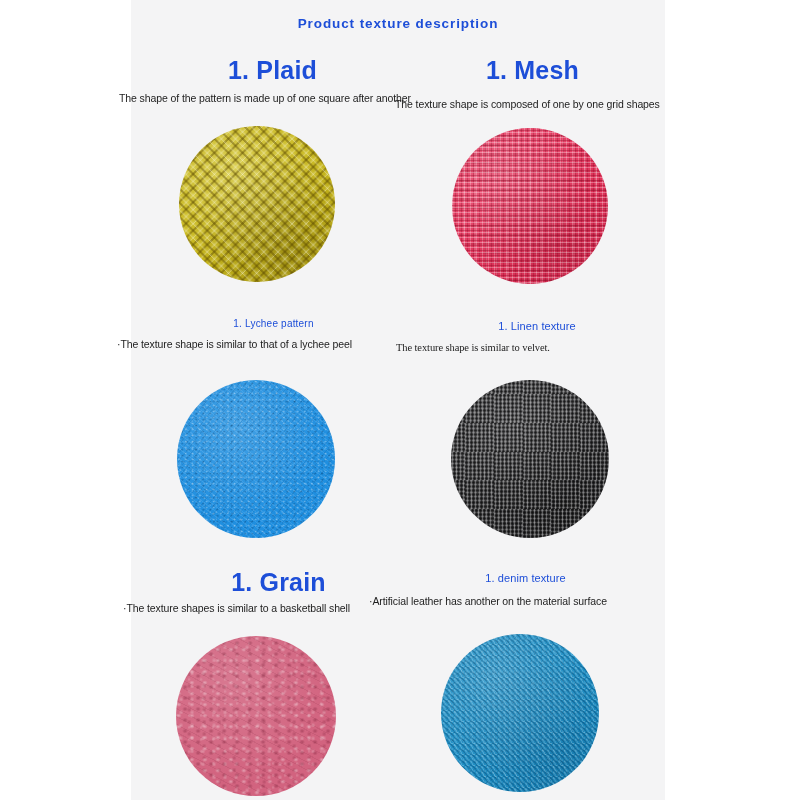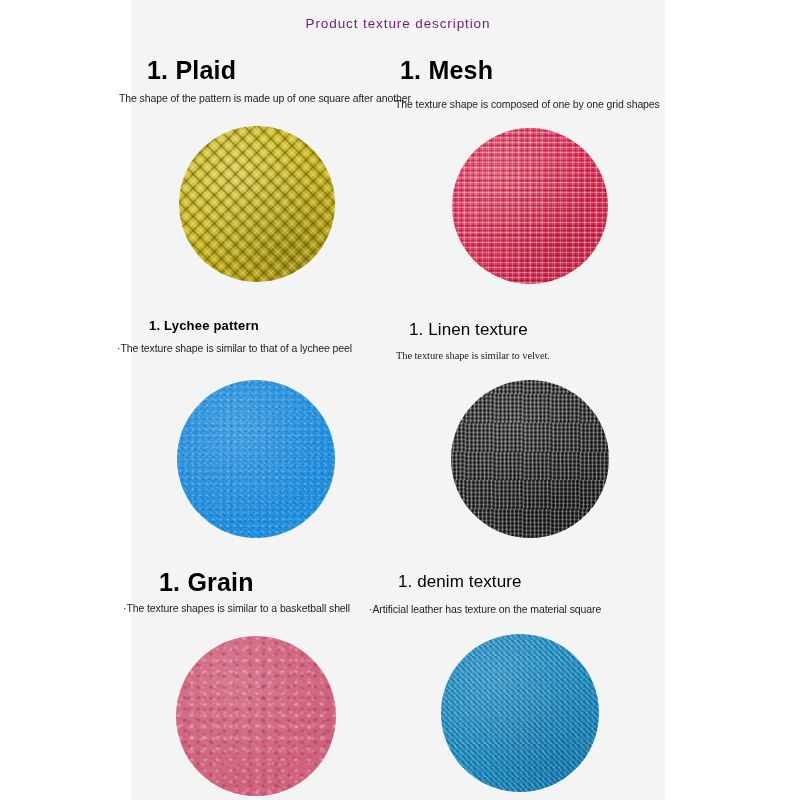--- a/index.html
+++ b/index.html
@@ -30,32 +30,33 @@
   }
 
   #page-title {
     position: absolute;
     left: 0;
     top: 16px;
     width: 534px;
     text-align: center;
     font-size: 13.5px;
     letter-spacing: 0.9px;
-    color: #701a75;
-    font-weight: 400;
+    color: #1d4ed8;
+    font-weight: 700;
   }
 
   .entry {
     position: absolute;
     width: 267px;
   }
 
   .entry .heading {
-    color: #000000;
+    color: #1d4ed8;
     white-space: nowrap;
+    text-align: center;
   }
 
   .entry .desc {
     font-size: 10.5px;
     color: #1d1d1d;
     letter-spacing: -0.1px;
     white-space: nowrap;
     font-weight: 500;
   }
 
@@ -67,22 +68,22 @@
   }
 
   .swatch {
     border-radius: 50%;
     position: relative;
     overflow: hidden;
   }
 
   
   .h-big   { font-size: 25px; font-weight: 600; letter-spacing: 0.2px; }
-  .h-mid   { font-size: 13px; font-weight: 700; letter-spacing: 0.2px; }
-  .h-small { font-size: 17px; font-weight: 500; letter-spacing: 0.1px; }
+  .h-mid   { font-size: 10px; font-weight: 400; letter-spacing: 0.2px; }
+  .h-small { font-size: 11px; font-weight: 500; letter-spacing: 0.1px; }
 
   
   .tex-plaid {
     background-color: #c8b71c;
     background-image:
       repeating-linear-gradient(45deg,
         rgba(255,255,240,.40) 0 1px,
         rgba(255,255,240,.10) 1px 2px,
         rgba(0,0,0,0) 2px 5px,
         rgba(90,72,0,.42) 5px 7px,
@@ -261,20 +262,20 @@
     <div class="entry" style="left:0px; top:568px;">
       <div class="heading h-big" style="margin-left:28px;">1. Grain</div>
       <div class="desc" style="margin-left:-8px; margin-top:5px;">·The texture shapes is similar to a basketball shell</div>
       <div class="swatch-wrap" style="top:68px; left:-9px;">
         <div class="swatch tex-grain" style="width:160px; height:160px;"></div>
       </div>
     </div>
 
     <div class="entry" style="left:255px; top:572px;">
       <div class="heading h-small" style="margin-left:12px;">1. denim texture</div>
-      <div class="desc" style="margin-left:-17px; margin-top:11px;">·Artificial leather has texture on the material square</div>
+      <div class="desc" style="margin-left:-17px; margin-top:11px;">·Artificial leather has another on the material surface</div>
       <div class="swatch-wrap" style="top:62px; left:0px;">
         <div class="swatch tex-denim" style="width:158px; height:158px;"></div>
       </div>
     </div>
 
   </div>
 </div>
 
 </body></html>

